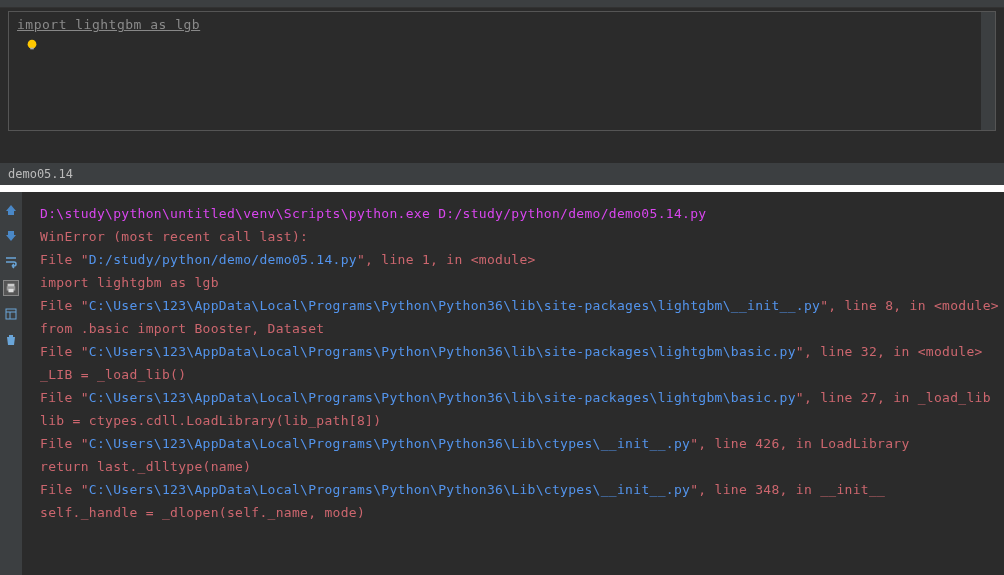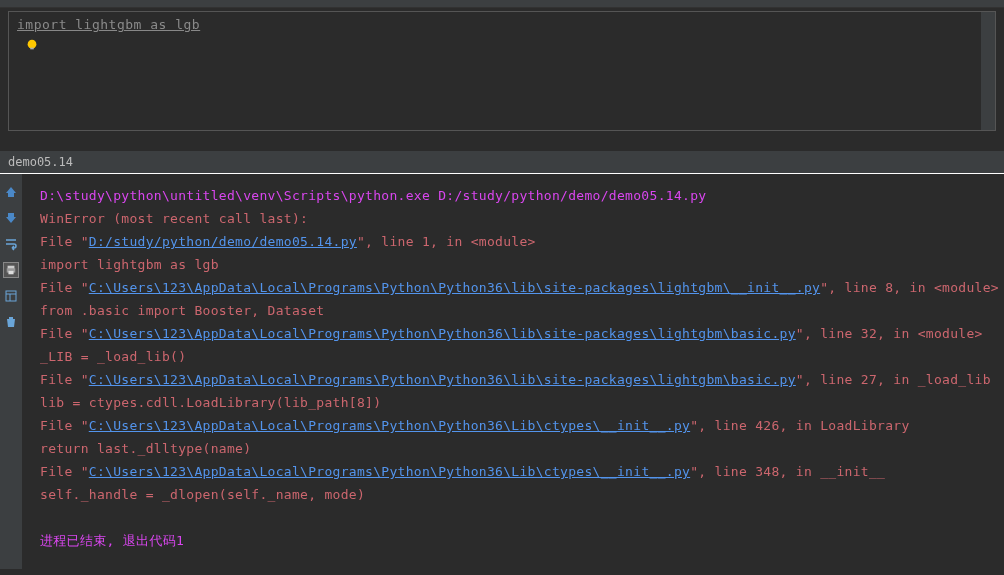--- a/index.html
+++ b/index.html
@@ -37,24 +37,24 @@
     }
     .bulb-icon {
       margin-top: 6px;
       margin-left: 8px;
       width: 14px;
       height: 14px;
     }
     .tab-bar {
       background: #3c3f41;
       padding: 4px 8px;
-      border-bottom: 1px solid #ffffff;
+      border-bottom: 7px solid #ffffff;
       font-size: 12px;
       color: #bbbbbb;
-      margin-top: 20px;
+      margin-top: 32px;
     }
     .console-wrap {
       display: flex;
       height: calc(100% - 180px);
     }
     .gutter {
       width: 22px;
       background: #3c3f41;
       display: flex;
       flex-direction: column;
@@ -76,21 +76,21 @@
       padding: 10px 18px;
       font-family: "SimSun", "Consolas", monospace;
       font-size: 13px;
       line-height: 23px;
       overflow: hidden;
       white-space: nowrap;
       letter-spacing: 0.3px;
     }
     .txt-default { color: #d946ef; }
     .txt-red { color: #cc666e; }
-    .txt-link { color: #5394ec; text-decoration: underline; cursor: pointer; }
+    .txt-link { color: #5394ec; cursor: pointer; }
     .line { display: block; }
     .scrollbar-v {
       position: absolute;
       right: 0;
       top: 0;
       width: 14px;
       height: 100%;
       background: #3c3f41;
     }
   </style>
@@ -168,15 +168,14 @@
     <span class="line"><span class="txt-red">  File "</span><span class="txt-link">C:\Users\123\AppData\Local\Programs\Python\Python36\lib\site-packages\lightgbm\basic.py</span><span class="txt-red">", line 27, in _load_lib</span></span>
     <span class="line txt-red">    lib = ctypes.cdll.LoadLibrary(lib_path[8])</span>
 
     <span class="line"><span class="txt-red">  File "</span><span class="txt-link">C:\Users\123\AppData\Local\Programs\Python\Python36\Lib\ctypes\__init__.py</span><span class="txt-red">", line 426, in LoadLibrary</span></span>
     <span class="line txt-red">    return last._dlltype(name)</span>
 
     <span class="line"><span class="txt-red">  File "</span><span class="txt-link">C:\Users\123\AppData\Local\Programs\Python\Python36\Lib\ctypes\__init__.py</span><span class="txt-red">", line 348, in __init__</span></span>
     <span class="line txt-red">    self._handle = _dlopen(self._name, mode)</span>
 
     <span class="line">&nbsp;</span>
-    <span class="line txt-default">进程已结束, 退出代码1</span>
   </div>
 </div>
 
 </body></html>

